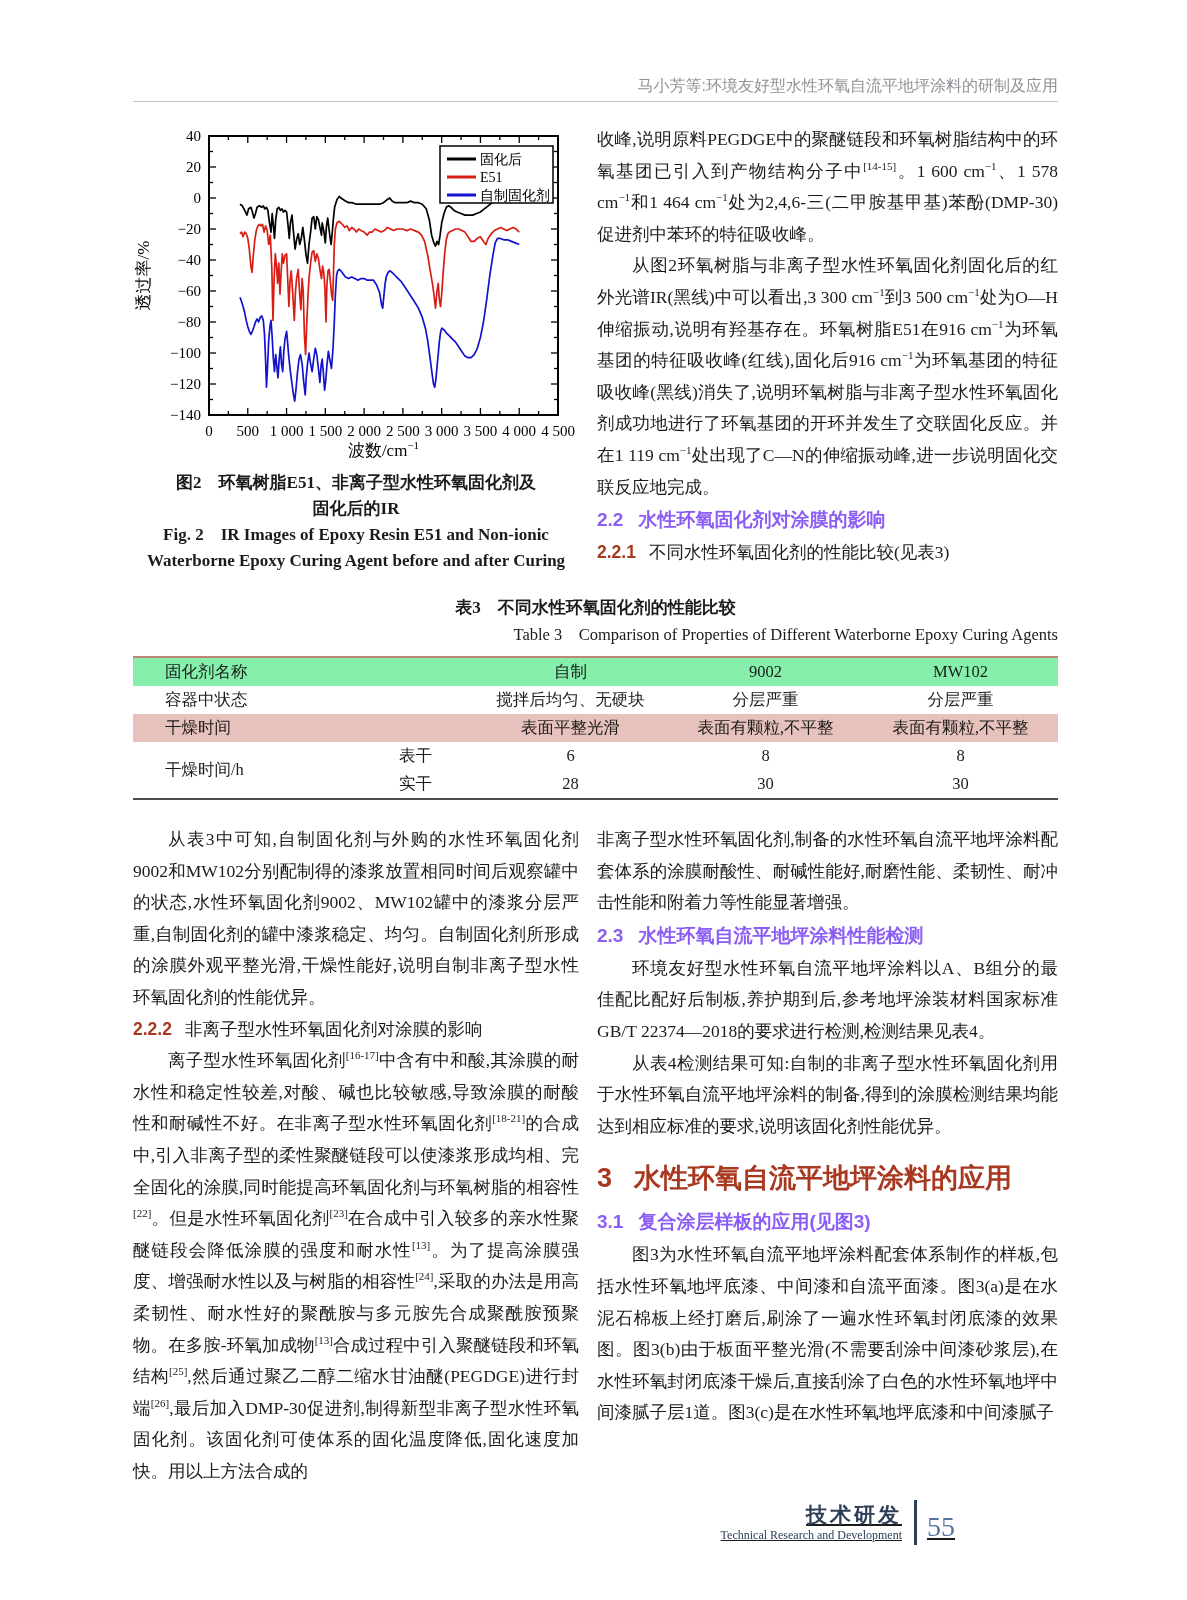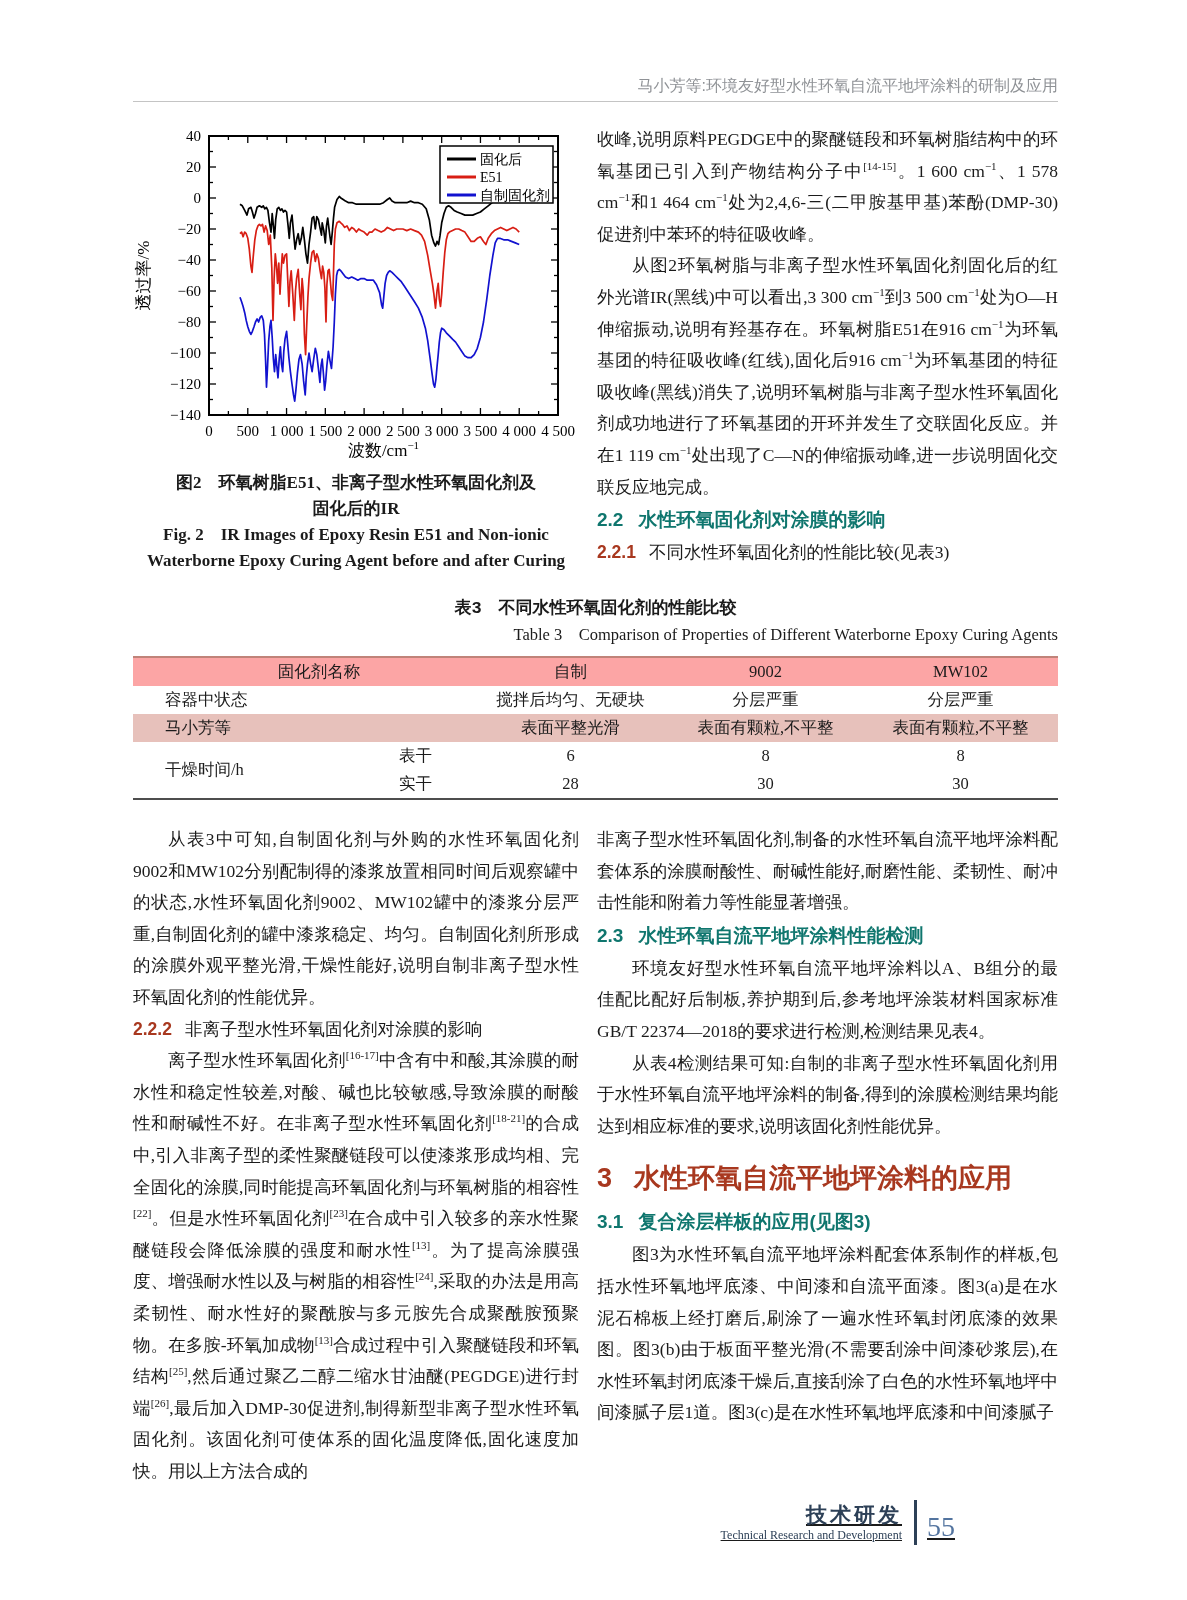--- a/index.html
+++ b/index.html
@@ -8,40 +8,40 @@
   .page-header{position:absolute;top:76px;left:133px;width:925px;text-align:right;
         font-size:16px;color:#8f9296;font-family:"Liberation Sans","DejaVu Sans",sans-serif;}
   .header-rule{position:absolute;top:101px;left:133px;width:925px;border-top:1px solid #c4c4c4;}
   .main{position:absolute;top:124px;left:133px;width:925px;}
   .row{display:flex;justify-content:space-between;}
   .col-l{width:446px;}
   .col-r{width:461px;}
   p.body{font-size:17.5px;line-height:31.6px;text-align:justify;margin:0;}
   .indent{text-indent:2em;}
   sup{font-size:11px;line-height:0;}
-  .h2{font-family:"Liberation Sans","DejaVu Sans",sans-serif;font-weight:700;color:#0f766e;
+  .h2{font-family:"Liberation Sans","DejaVu Sans",sans-serif;font-weight:700;color:#8b5cf6;
       font-size:19px;line-height:32px;margin:1px 0;}
   .h2 .num{margin-right:15px;}
   .h3line{font-size:17.5px;line-height:31.6px;margin:0;}
   .h3line .num{color:#a8381f;font-family:"Liberation Sans","DejaVu Sans",sans-serif;
       font-weight:600;margin-right:13px;}
   .h1big{font-family:"Liberation Sans","DejaVu Sans",sans-serif;font-weight:700;color:#a8381f;
       font-size:27px;line-height:36px;margin:18px 0 10px;}
   .h1big .num{margin-right:22px;}
   .chart-wrap{width:446px;}
   .fig-caption{margin-top:4px;}
   .fig-caption-cn{font-size:17px;font-weight:700;text-align:center;line-height:26px;}
   .fig-caption-en{font-size:17px;font-weight:700;text-align:center;line-height:26px;}
-  .tbl-title-cn{text-align:center;font-weight:700;font-size:17px;margin-top:22px;font-family:Liberation Mono, monospace;}
+  .tbl-title-cn{text-align:center;font-weight:700;font-size:17px;margin-top:22px;}
   .tbl-title-en{text-align:right;font-weight:400;font-size:16.5px;margin-top:5px;}
   table.t3{width:100%;border-collapse:collapse;margin-top:10px;
       border-top:2px solid #c08379;border-bottom:2px solid #4d4d4d;font-size:16.5px;}
   .t3 td{padding:0;height:28px;text-align:center;vertical-align:middle;}
   .t3 td.lab{text-align:left;padding-left:32px;}
-  .t3 tr.bg1 td{background:#fca5a5;text-align:center;}
+  .t3 tr.bg1 td{background:#86efac;}
   .t3 tr.bg2 td{background:#e7c1bb;}
   .row-bottom{margin-top:24px;}
   .footer{position:absolute;right:127px;top:1500px;display:flex;align-items:center;text-decoration:underline;}
   .footer-text{text-align:right;color:#2d4057;}
   .footer-cn{font-family:"Liberation Sans","DejaVu Sans",sans-serif;font-weight:700;
       font-size:21px;letter-spacing:3px;line-height:26px;}
   .footer-en{font-size:12px;line-height:15px;text-align:center;}
   .footer-bar{width:3px;height:45px;background:#2d4057;margin:0 10px 0 12px;}
   .footer-page{font-size:28px;color:#53749f;padding-top:8px;}
   
@@ -203,21 +203,21 @@
           <td>9002</td>
           <td>MW102</td>
         </tr>
         <tr>
           <td class="lab" colspan="2">容器中状态</td>
           <td>搅拌后均匀、无硬块</td>
           <td>分层严重</td>
           <td>分层严重</td>
         </tr>
         <tr class="bg2">
-          <td class="lab" colspan="2">马小芳等</td>
+          <td class="lab" colspan="2">干燥时间</td>
           <td>表面平整光滑</td>
           <td>表面有颗粒,不平整</td>
           <td>表面有颗粒,不平整</td>
         </tr>
         <tr>
           <td class="lab" rowspan="2">干燥时间/h</td>
           <td>表干</td>
           <td>6</td>
           <td>8</td>
           <td>8</td>

